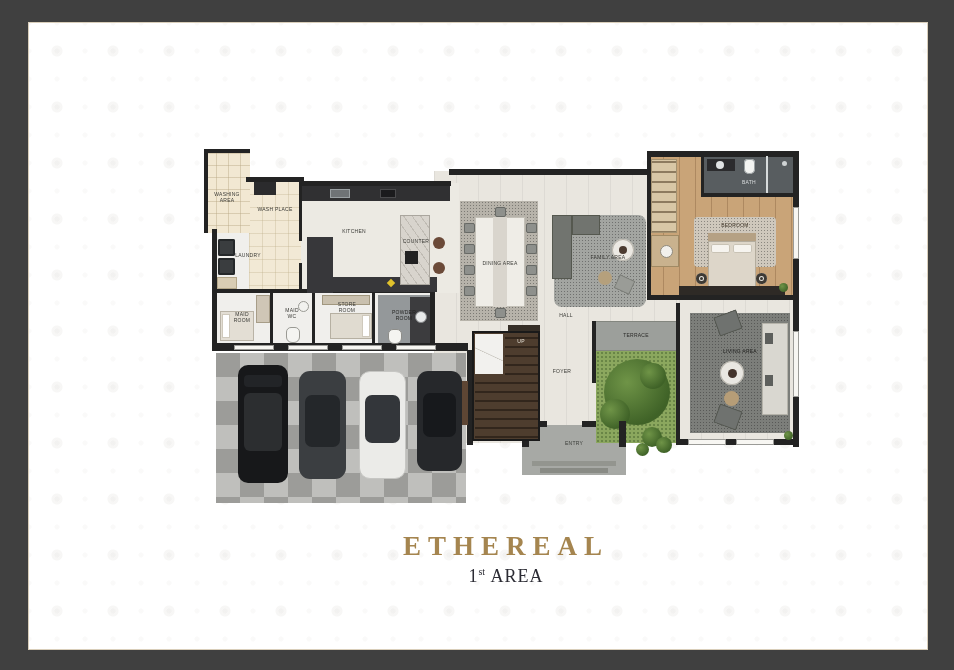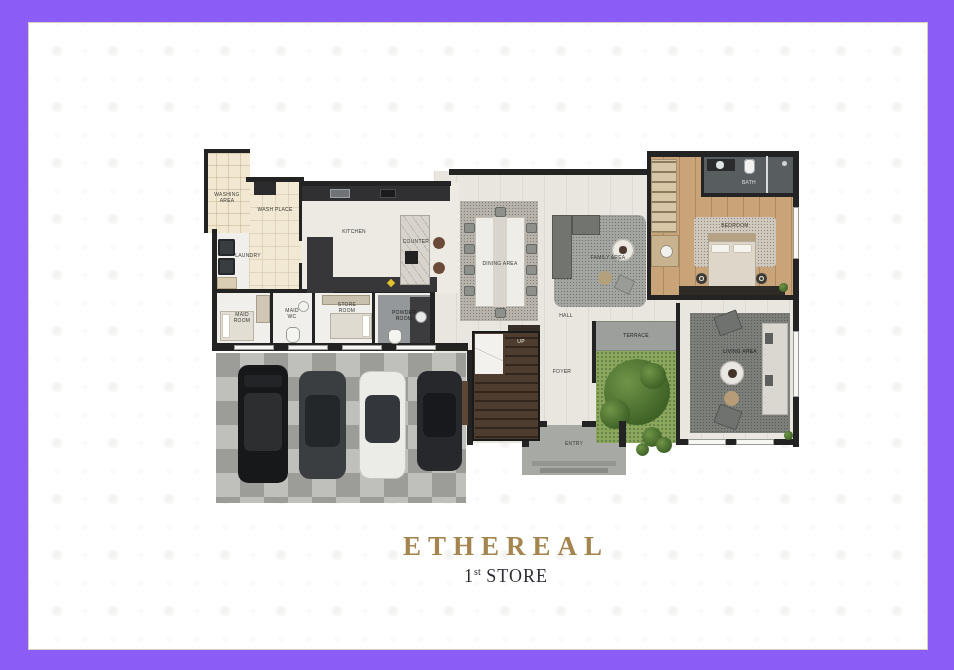--- a/index.html
+++ b/index.html
@@ -1,17 +1,17 @@
 <!DOCTYPE html>
 <html><head>
 <meta charset="utf-8">
 <style>
   html,body{margin:0;padding:0;width:954px;height:670px;overflow:hidden;background:#a9a499;font-family:"Liberation Sans",sans-serif;}
   .a{position:absolute;}
-  .frame{position:absolute;inset:0;background:#8b5cf6;}
+  .frame{position:absolute;inset:0;background:#404040;}
   .card{position:absolute;left:28px;top:22px;width:898px;height:626px;background:#ffffff;border:1px solid #d9ceba;
         background-image:radial-gradient(circle,rgba(168,162,150,.09) 0 5px,rgba(168,162,150,0) 6px),radial-gradient(circle,rgba(168,162,150,.06) 0 2px,rgba(168,162,150,0) 3px);
         background-size:56px 56px,28px 28px;background-position:0 0,14px 14px;}
   .plan{position:absolute;left:175px;top:122px;width:600px;height:362px;}
   .wall{position:absolute;background:#232323;}
   .win{position:absolute;background:#f7f6f2;box-shadow:inset 0 0 0 1px #9b9b97;}
   .lbl{position:absolute;transform:translate(-50%,-50%);font:500 5px/1.25 "Liberation Sans",sans-serif;letter-spacing:.25px;color:#3a3a36;text-align:center;white-space:nowrap;z-index:30;}
   .lblw{white-space:normal;}
   .rug{position:absolute;background-image:radial-gradient(rgba(30,30,30,.38) .6px,transparent 1px);background-size:3px 3px;}
   .chair{position:absolute;width:9px;height:8px;background:#8e908c;border:1px solid #686a66;border-radius:2px;}
@@ -212,17 +212,17 @@
       <div class="lbl" style="left:536px;top:206px;color:#1f1f1d;">LIVING AREA</div>
       <div class="lbl" style="left:531px;top:80px;color:#42382a;">BEDROOM</div>
       <div class="lbl" style="left:545px;top:37px;color:#d9dcdd;">BATH</div>
       <div class="lbl" style="left:370px;top:298px;color:#3b3d39;">ENTRY</div>
     </div>
 
     <div class="caption" style="top:508px;">
       <div class="title">ETHEREAL</div>
     </div>
     <div class="caption" style="top:543px;">
-      <div class="floorline"><span>1</span><sup>st</sup>&nbsp;<span>STORE</span></div>
+      <div class="floorline"><span>1</span><sup>st</sup>&nbsp;<span>AREA</span></div>
     </div>
 
   </div>
 </div>
 
 </body></html>

